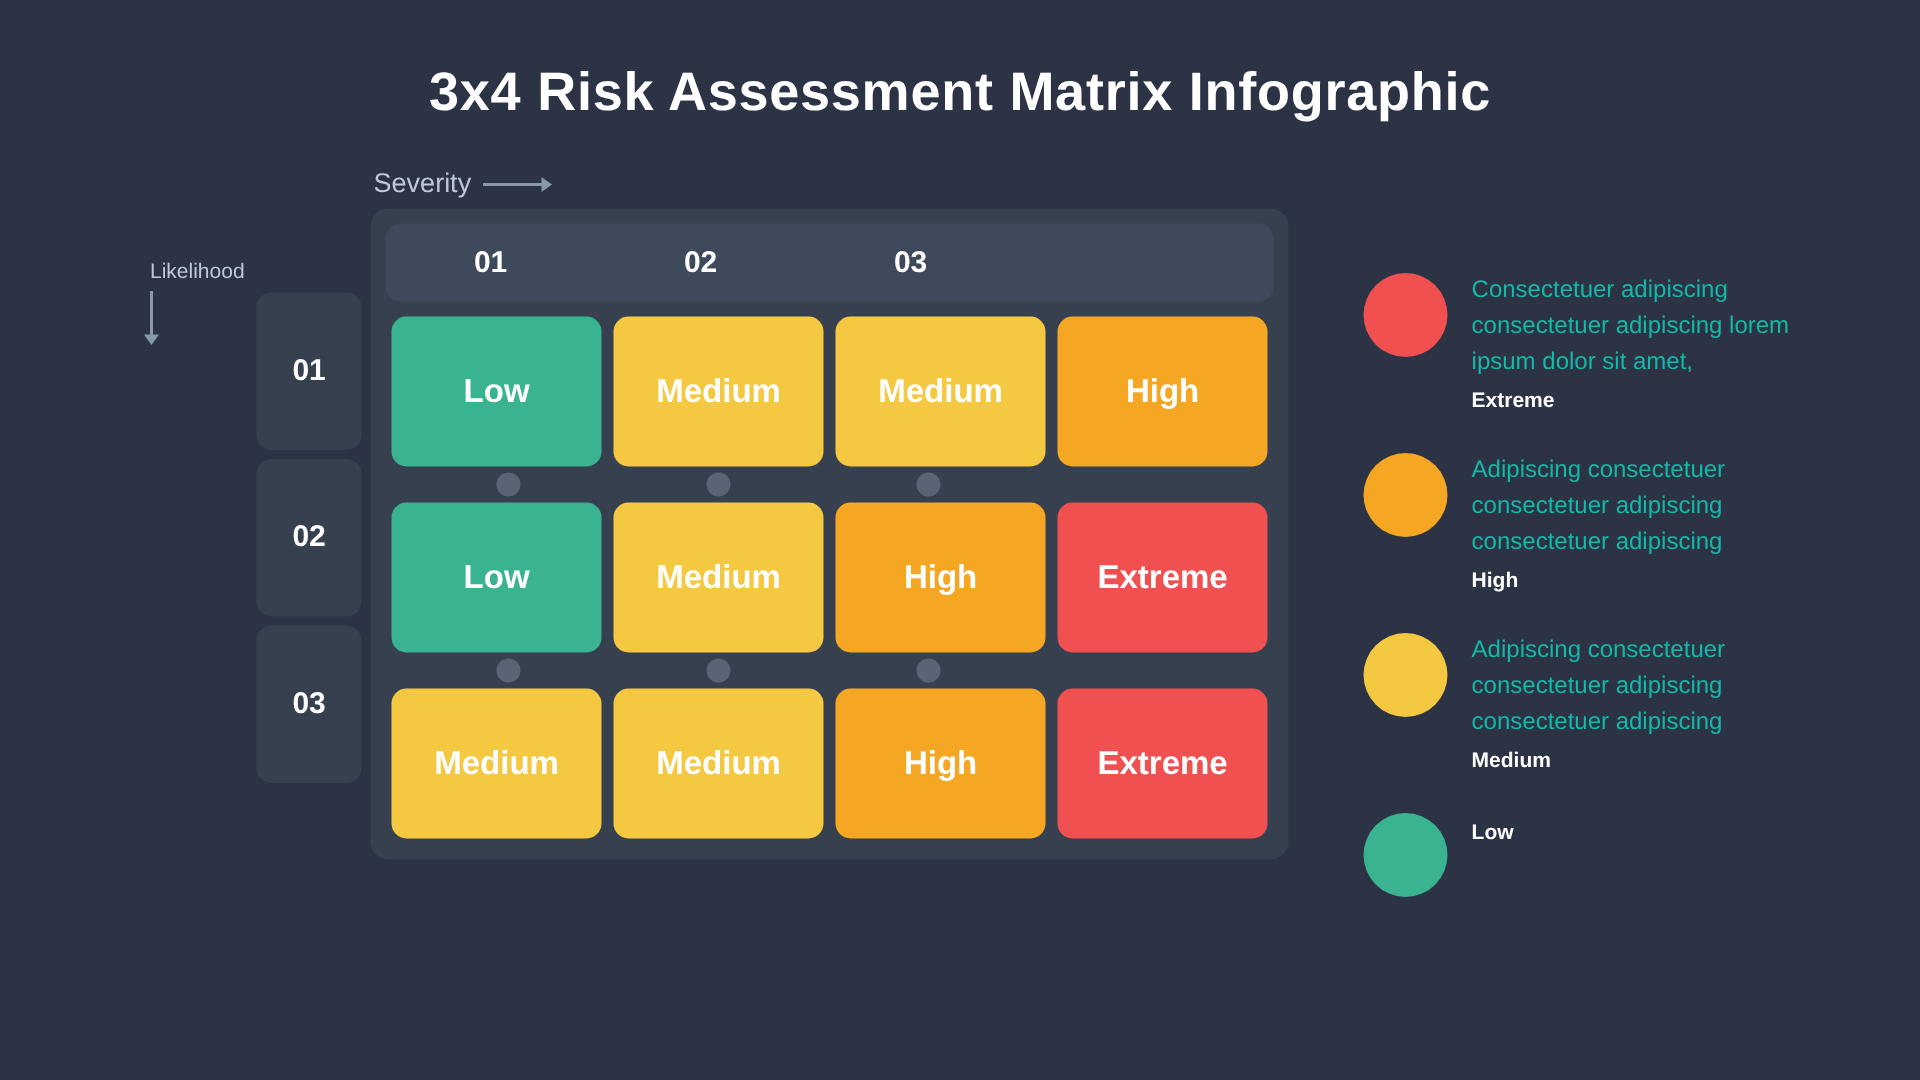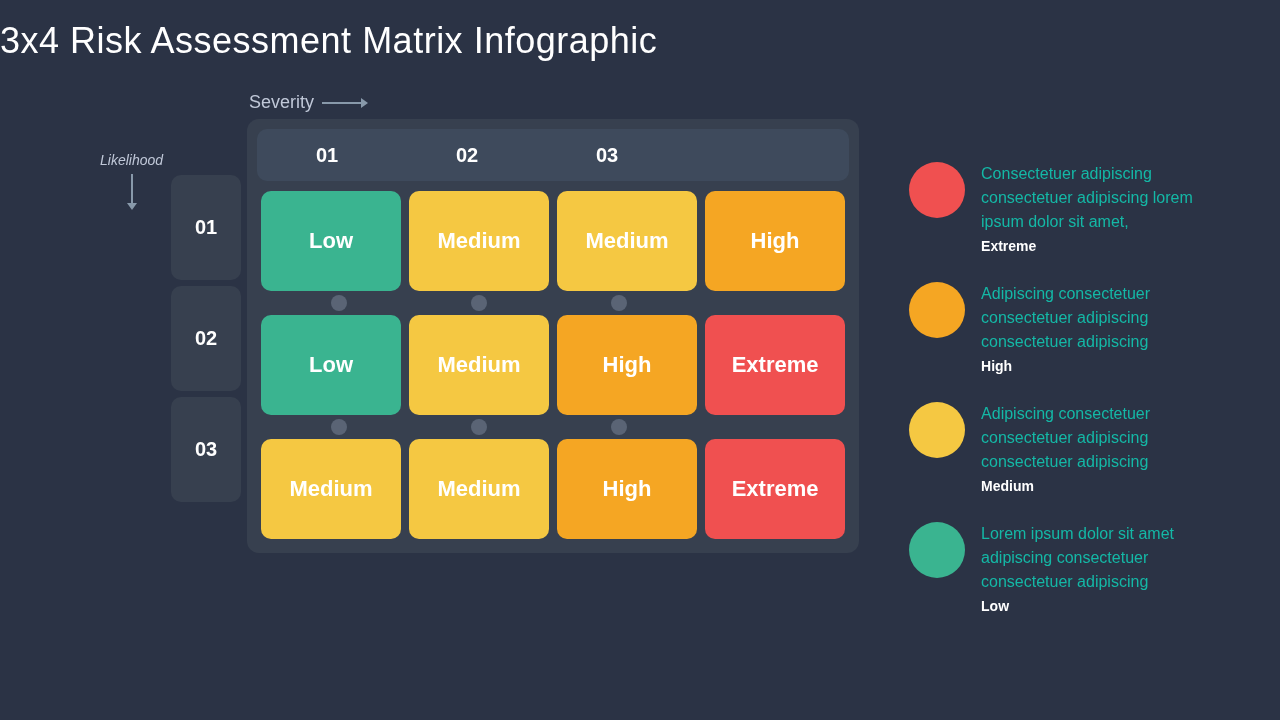--- a/index.html
+++ b/index.html
@@ -6,24 +6,25 @@
     body {
       width: 1280px;
       height: 720px;
       background-color: #2b3345;
       font-family: Arial, sans-serif;
       overflow: hidden;
       position: relative;
     }
 
     .page-title {
+      text-align: center;
       color: #ffffff;
       font-size: 36px;
-      font-weight: normal;
-      padding-top: 20px;
+      font-weight: bold;
+      padding-top: 40px;
       letter-spacing: 0.5px;
     }
 
     .main-content {
       display: flex;
       flex-direction: row;
       align-items: flex-start;
       margin-top: 30px;
       padding-left: 100px;
       padding-right: 60px;
@@ -32,24 +33,23 @@
     
     .left-section {
       display: flex;
       flex-direction: row;
       align-items: flex-start;
     }
 
     .likelihood-label-container {
       display: flex;
       flex-direction: column;
-      align-items: center;
+      align-items: flex-start;
       margin-right: 8px;
       margin-top: 60px;
-      font-style: italic;
     }
 
     .likelihood-text {
       color: #c0c8d8;
       font-size: 14px;
       writing-mode: horizontal-tb;
       margin-bottom: 6px;
     }
 
     .likelihood-arrow {
@@ -368,19 +368,18 @@
       <div class="legend-circle legend-circle-medium"></div>
       <div class="legend-text-block">
         <span class="legend-desc">Adipiscing consectetuer consectetuer adipiscing consectetuer adipiscing</span>
         <span class="legend-label">Medium</span>
       </div>
     </div>
 
     <div class="legend-item">
       <div class="legend-circle legend-circle-low"></div>
       <div class="legend-text-block">
-        <span class="legend-desc">Lorem ipsum dolor sit amet adipiscing consectetuer consectetuer adipiscing</span>
         <span class="legend-label">Low</span>
       </div>
     </div>
 
   </div>
 </div>
 
 </body></html>

